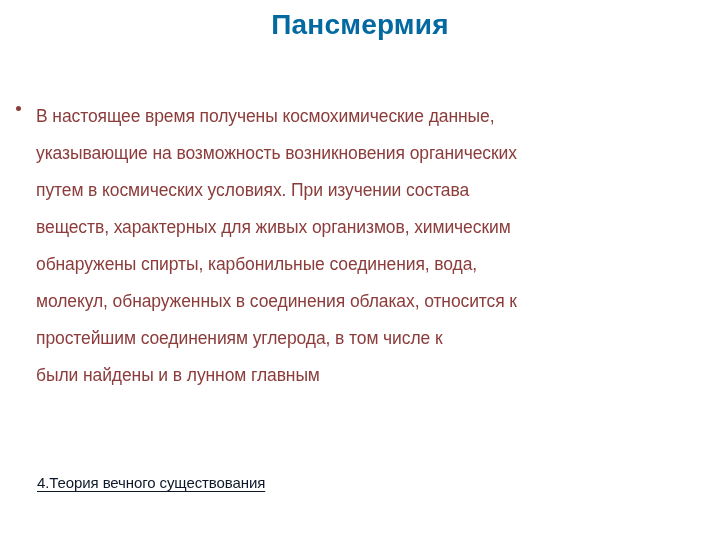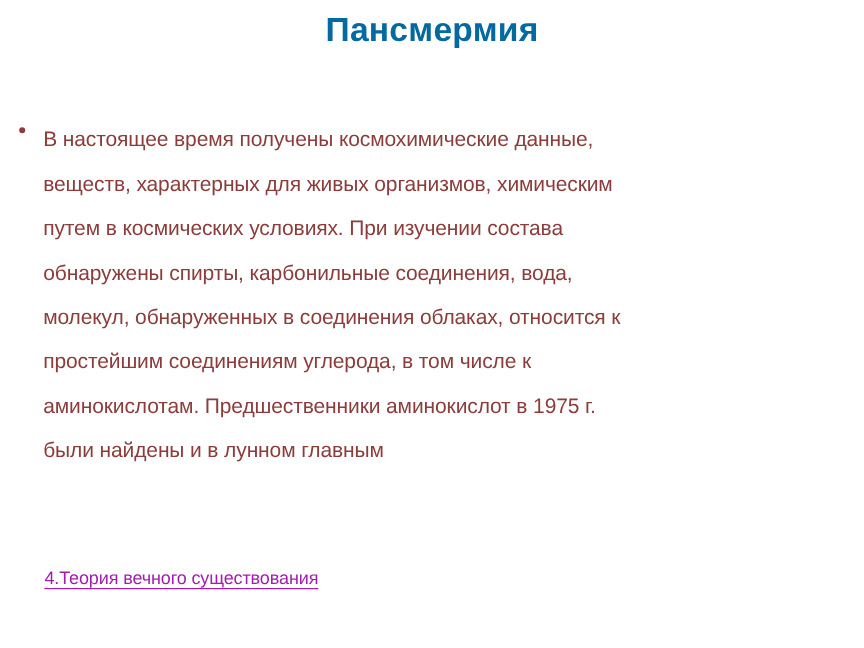--- a/index.html
+++ b/index.html
@@ -85,21 +85,21 @@
   .link-row {
     position: absolute;
     left: 37px;
     top: 472px;
     width: 660px;
   }
 
   .slide-link {
     font-size: 15px;
     line-height: 22px;
-    color: #a21caf;
+    color: #0f172a;
     text-decoration: underline;
     text-underline-offset: 3px;
     white-space: nowrap;
     cursor: pointer;
     letter-spacing: -0.1px;
   }
 </style>
 </head>
 <body>
 
@@ -107,26 +107,26 @@
 
   <div class="slide-title">Пансмермия</div>
 
   <div class="body-block">
     <div class="bullet-item">
 
       <span class="bullet-marker"></span>
 
       <div class="bullet-lines">
         <span class="body-line">В настоящее время получены космохимические данные,</span>
+        <span class="body-line">указывающие на возможность возникновения органических</span>
+        <span class="body-line">путем в космических условиях. При изучении состава</span>
         <span class="body-line">веществ, характерных для живых организмов, химическим</span>
-        <span class="body-line">путем в космических условиях. При изучении состава</span>
         <span class="body-line">обнаружены спирты, карбонильные соединения, вода,</span>
         <span class="body-line">молекул, обнаруженных в соединения облаках, относится к</span>
         <span class="body-line">простейшим соединениям углерода, в том числе к</span>
-        <span class="body-line">аминокислотам. Предшественники аминокислот в 1975 г.</span>
         <span class="body-line">были найдены и в лунном главным</span>
       </div>
 
     </div>
   </div>
 
   <div class="link-row">
     <span class="slide-link">4.Теория вечного существования</span>
   </div>
 

